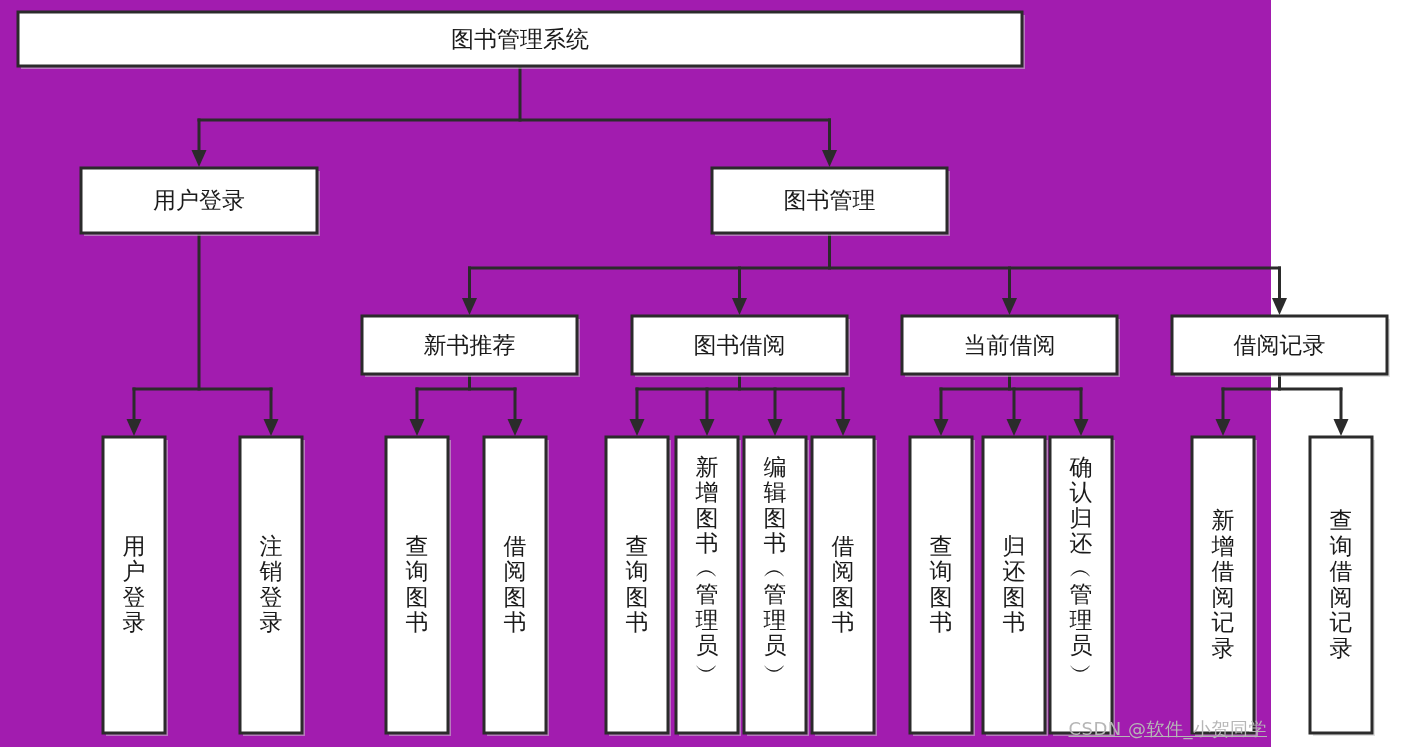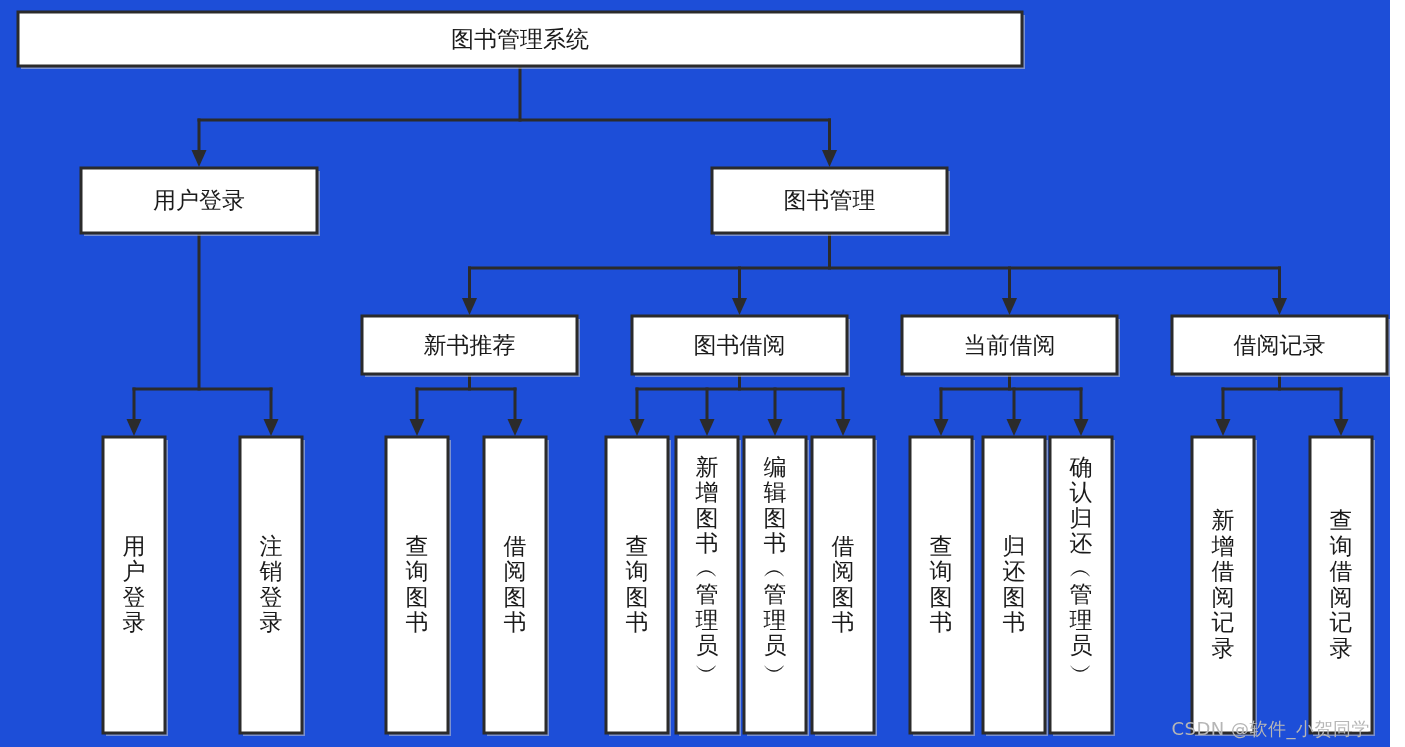--- a/index.html
+++ b/index.html
@@ -9,23 +9,23 @@
     background: #ffffff;
   }
   body {
     width: 1405px;
     height: 747px;
     overflow: hidden;
     font-family: "DejaVu Sans", "Liberation Sans", sans-serif;
   }
   #diagram-root {
     position: relative;
-    width: 1390px;
+    width: 1271px;
     height: 747px;
-    background: #1d4ed8;
+    background: #a21caf;
   }
   svg.flow {
     position: absolute;
     left: 0;
     top: 0;
     width: 1405px;
     height: 747px;
     display: block;
   }
   .node-rect {
@@ -57,28 +57,29 @@
     dominant-baseline: middle;
   }
   .node-label-vert {
     fill: #1a1a1a;
     font-family: "DejaVu Sans", "Liberation Sans", sans-serif;
     font-size: 23px;
     text-anchor: middle;
   }
   .watermark {
     position: absolute;
-    right: 20px;
+    right: 4px;
     bottom: 6px;
     font-family: "DejaVu Sans", "Liberation Sans", sans-serif;
     font-size: 18px;
     color: #b6b6b6;
     white-space: nowrap;
     letter-spacing: 0.5px;
     pointer-events: none;
+    text-decoration: underline;
   }
 </style>
 </head>
 <body>
 
 <div id="diagram-root">
   <svg class="flow" id="flow-svg" viewBox="0 0 1405 747" xmlns="http://www.w3.org/2000/svg">
     <g id="layer-links">
         <g>
           <path class="link" d="M 520 66 L 520 120"></path>

